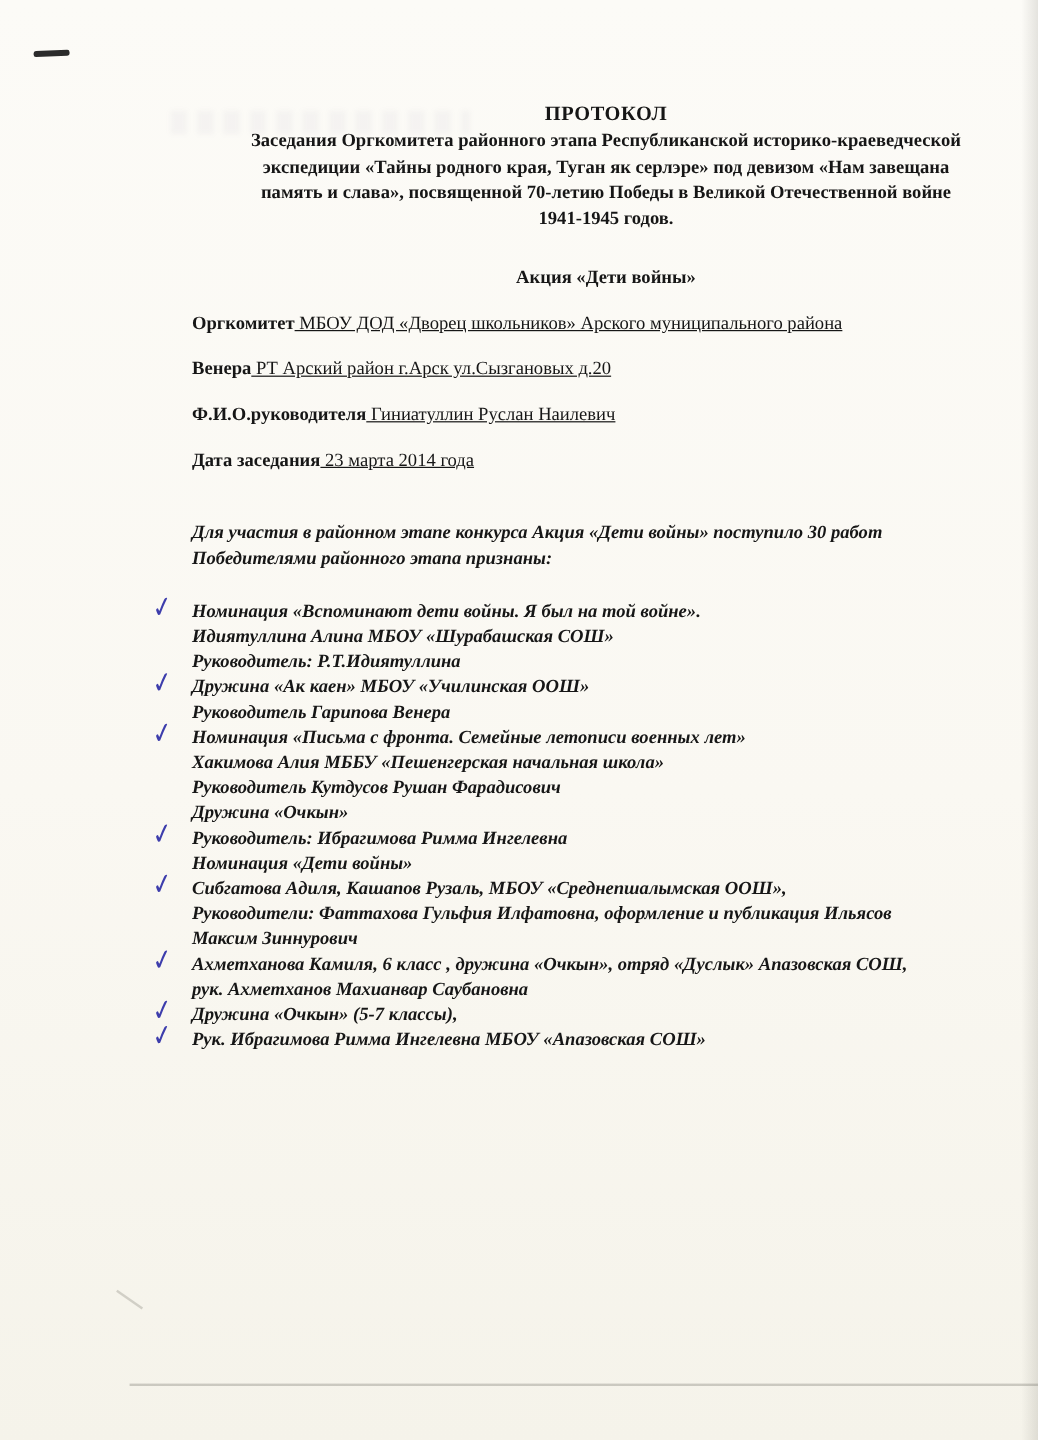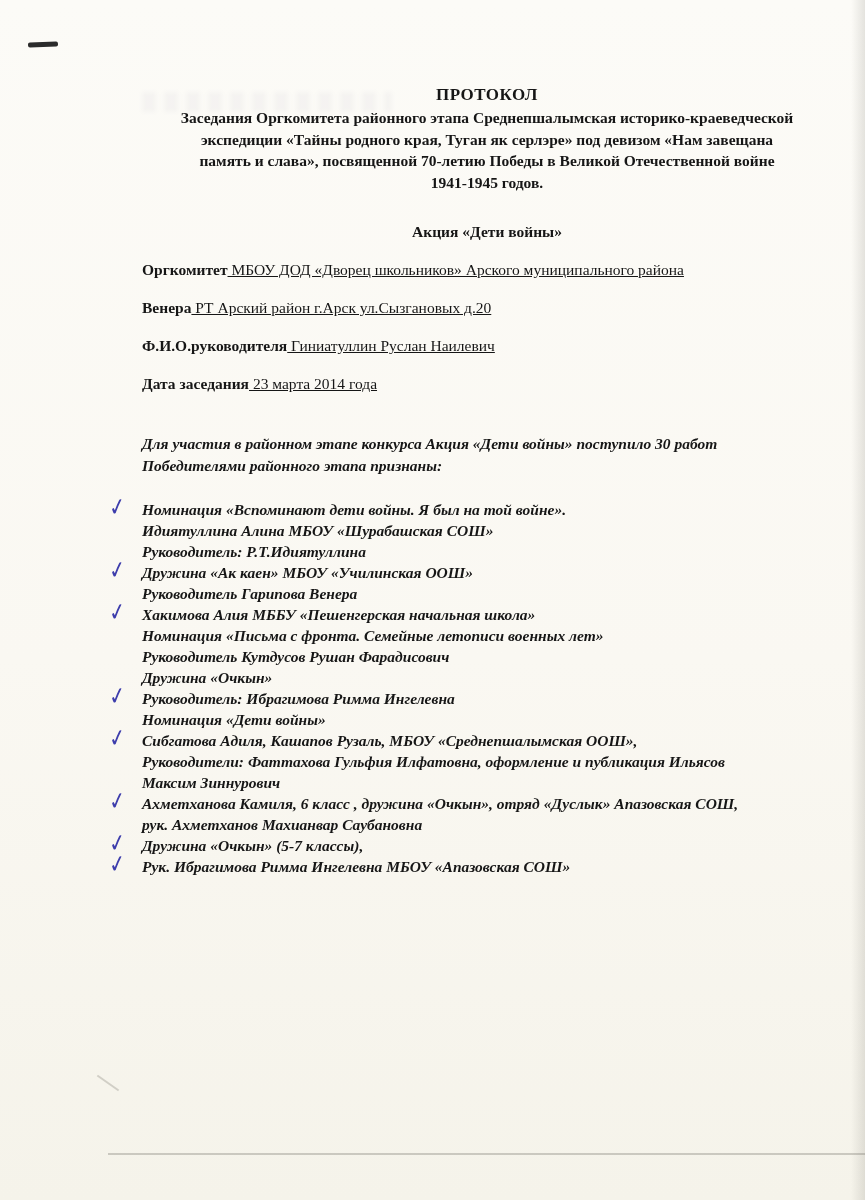--- a/index.html
+++ b/index.html
@@ -9,21 +9,21 @@
     width:865px;height:1200px;
     margin:0 auto;
     box-sizing:border-box;
     background:linear-gradient(180deg,#fcfbf7 0%,#faf8f2 55%,#f5f3ea 100%);
     font-family:"Liberation Serif","DejaVu Serif",serif;
     color:#161616;
     overflow:hidden;
   }
   .content{
     position:absolute;
-    left:142px;top:84px;
+    left:160px;top:84px;
     width:690px;
     font-family:Liberation Serif, serif;
   }
   .doc-title{
     text-align:center;
     font-weight:bold;
     font-size:17px;
     line-height:22px;
     letter-spacing:.5px;
   }
@@ -115,21 +115,21 @@
   <div class="artifact-ghost"></div>
   <div class="artifact-bottom-line"></div>
   <div class="artifact-right-shadow"></div>
   <div class="artifact-left-scratch"></div>
 
   <div class="content">
 
     <div class="doc-title">ПРОТОКОЛ</div>
 
     <div class="doc-subtitle">
-      <div>Заседания Оргкомитета районного этапа Среднепшалымская историко-краеведческой</div>
+      <div>Заседания Оргкомитета районного этапа Республиканской историко-краеведческой</div>
       <div>экспедиции «Тайны родного края, Туган як серлэре» под девизом «Нам завещана</div>
       <div>память и слава», посвященной 70-летию Победы в Великой Отечественной войне</div>
       <div>1941-1945 годов.</div>
     </div>
 
     <div class="section-title">Акция «Дети войны»</div>
 
     <div class="fields">
       <div class="field">
         <span class="label">Оргкомитет</span><span class="value"> МБОУ ДОД «Дворец школьников» Арского муниципального района</span>
@@ -163,22 +163,22 @@
       </div>
 
       <div class="entry">
         <span class="check l0">✓</span>
         <div>Дружина «Ак каен» МБОУ «Училинская ООШ»</div>
         <div>Руководитель  Гарипова Венера</div>
       </div>
 
       <div class="entry">
         <span class="check l0">✓</span>
+        <div>Номинация «Письма с фронта. Семейные летописи военных лет»</div>
         <div>Хакимова Алия МББУ «Пешенгерская начальная школа»</div>
-        <div>Номинация «Письма с фронта. Семейные летописи военных лет»</div>
       </div>
 
       <div class="entry">
         <div>Руководитель Кутдусов Рушан Фарадисович</div>
       </div>
 
       <div class="entry">
         <span class="check l1">✓</span>
         <div>Дружина «Очкын»</div>
         <div>Руководитель: Ибрагимова Римма Ингелевна</div>

